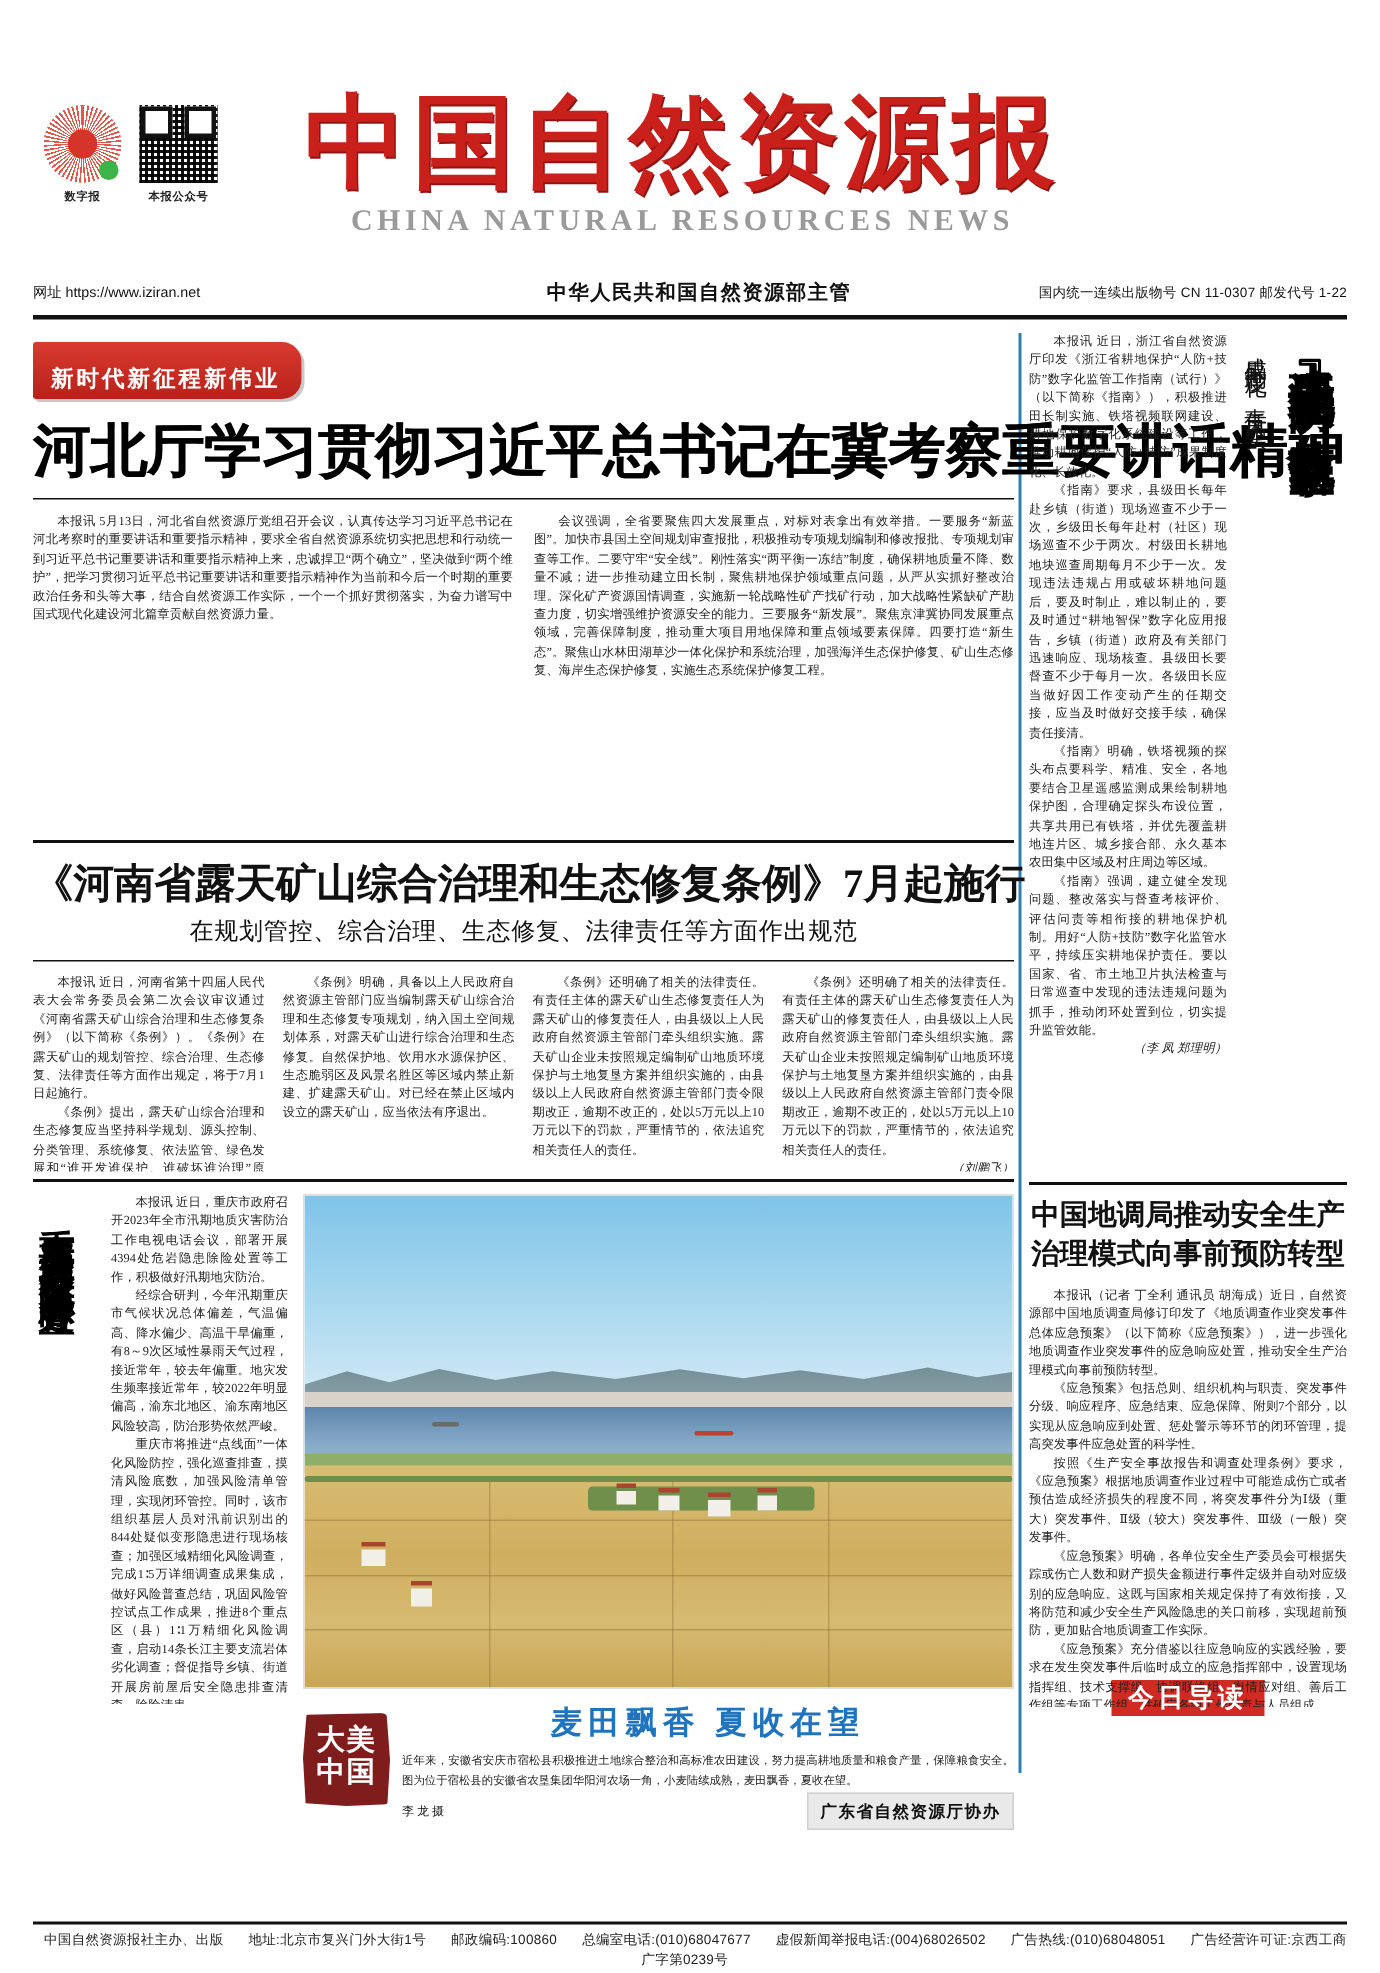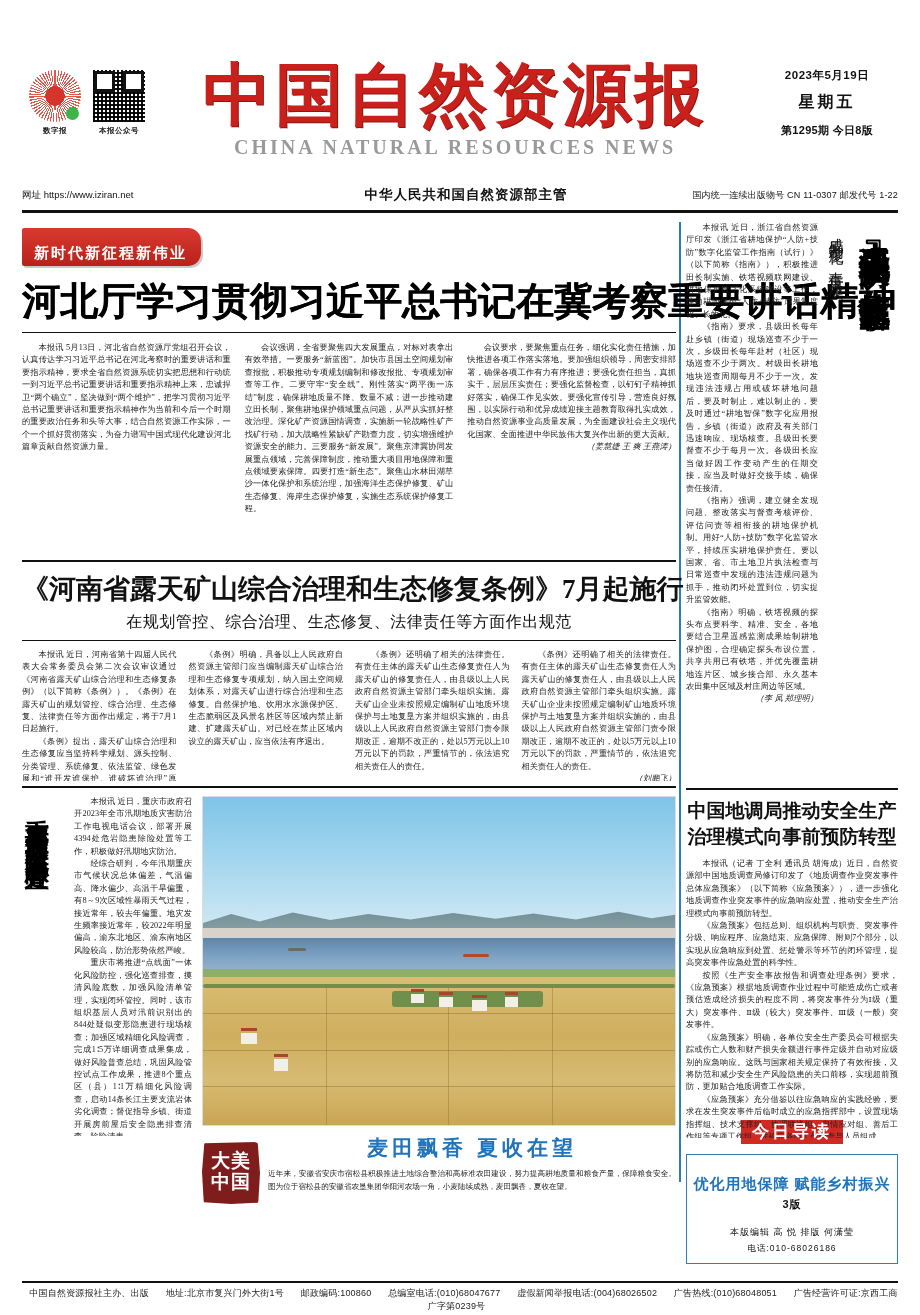--- a/index.html
+++ b/index.html
@@ -195,25 +195,20 @@
         <div class="qr"></div>
         <div class="logo-cap">本报公众号</div>
       </div>
     </div>
 
     <div class="title-wrap">
       <div class="paper-title">中国自然资源报</div>
       <div class="paper-title-en">CHINA  NATURAL  RESOURCES  NEWS</div>
     </div>
 
-    <div class="issue">
-      <div class="d1">2023年5月19日</div>
-      <div class="d2">星期五</div>
-      <div class="d3">第1295期  今日8版</div>
-    </div>
   </div>
 
   <div class="subbar">
     <div class="url">网址 https://www.iziran.net</div>
     <div class="ctr">中华人民共和国自然资源部主管</div>
     <div class="rgt">国内统一连续出版物号 CN 11-0307   邮发代号 1-22</div>
   </div>
   <div class="rule-thick"></div>
 
   <div class="vdivider" style="left:679px;height:960px;"></div>
@@ -224,24 +219,20 @@
       <div class="tag">新时代新征程新伟业</div>
       <div class="headline1">河北厅学习贯彻习近平总书记在冀考察重要讲话精神</div>
       <div class="rule-line"></div>
 
       <div class="cols3" style="height:212px;overflow:hidden;">
         <div class="col bodytext">
           <p>本报讯 5月13日，河北省自然资源厅党组召开会议，认真传达学习习近平总书记在河北考察时的重要讲话和重要指示精神，要求全省自然资源系统切实把思想和行动统一到习近平总书记重要讲话和重要指示精神上来，忠诚捍卫“两个确立”，坚决做到“两个维护”，把学习贯彻习近平总书记重要讲话和重要指示精神作为当前和今后一个时期的重要政治任务和头等大事，结合自然资源工作实际，一个一个抓好贯彻落实，为奋力谱写中国式现代化建设河北篇章贡献自然资源力量。</p>
         </div>
         <div class="col bodytext">
           <p>会议强调，全省要聚焦四大发展重点，对标对表拿出有效举措。一要服务“新蓝图”。加快市县国土空间规划审查报批，积极推动专项规划编制和修改报批、专项规划审查等工作。二要守牢“安全线”。刚性落实“两平衡一冻结”制度，确保耕地质量不降、数量不减；进一步推动建立田长制，聚焦耕地保护领域重点问题，从严从实抓好整改治理。深化矿产资源国情调查，实施新一轮战略性矿产找矿行动，加大战略性紧缺矿产勘查力度，切实增强维护资源安全的能力。三要服务“新发展”。聚焦京津冀协同发展重点领域，完善保障制度，推动重大项目用地保障和重点领域要素保障。四要打造“新生态”。聚焦山水林田湖草沙一体化保护和系统治理，加强海洋生态保护修复、矿山生态修复、海岸生态保护修复，实施生态系统保护修复工程。</p>
-        </div>
-        <div class="col bodytext">
-          <p>会议要求，要聚焦重点任务，细化实化责任措施，加快推进各项工作落实落地。要加强组织领导，周密安排部署，确保各项工作有力有序推进；要强化责任担当，真抓实干，层层压实责任；要强化监督检查，以钉钉子精神抓好落实，确保工作见实效。要强化宣传引导，营造良好氛围，以实际行动和优异成绩迎接主题教育取得扎实成效，推动自然资源事业高质量发展，为全面建设社会主义现代化国家、全面推进中华民族伟大复兴作出新的更大贡献。</p>
-          <p class="sig">（姜慧婕  王  爽  王燕涛）</p>
         </div>
       </div>
     </div>
 
     <div class="rule-line" style="margin-top:6px;height:2px;"></div>
 
     <div>
       <div class="headline2">《河南省露天矿山综合治理和生态修复条例》7月起施行</div>
       <div class="subhead2">在规划管控、综合治理、生态修复、法律责任等方面作出规范</div>
       <div class="rule-line" style="margin-top:6px;"></div>
@@ -311,69 +302,63 @@
           <div class="roof" style="left:8%;top:70.5%;width:16px;height:3px;"></div>
           <div class="house" style="left:15%;top:80%;width:14px;height:12px;"></div>
           <div class="roof" style="left:15%;top:78.4%;width:14px;height:3px;"></div>
         </div>
 
         <div style="position:relative;">
           <div class="stamp">大美中国</div>
           <div style="margin-left:66px;">
             <div class="photo-caption-title">麦田飘香  夏收在望</div>
             <div class="photo-caption-body">近年来，安徽省安庆市宿松县积极推进土地综合整治和高标准农田建设，努力提高耕地质量和粮食产量，保障粮食安全。图为位于宿松县的安徽省农垦集团华阳河农场一角，小麦陆续成熟，麦田飘香，夏收在望。</div>
+            <div style="display:flex;justify-content:space-between;align-items:center;margin-top:2px;">
+              <div style="font-family:'Liberation Serif',serif;font-size:8px;">李  龙  摄</div>
+              <div class="coorg">广东省自然资源厅协办</div>
+            </div>
           </div>
         </div>
       </div>
     </div>
   </div>
 
   <div class="right-zone">
 
     <div style="display:flex;flex-direction:row-reverse;gap:6px;height:560px;overflow:hidden;">
       <div style="flex:none;width:42px;">
         <div class="vhead-big">浙江强化耕地保护『人防+技防』数字化监管</div>
       </div>
       <div style="flex:none;width:26px;padding-top:4px;">
         <div class="vhead-small">成果制度化  责任再压实</div>
       </div>
       <div style="flex:1;overflow:hidden;" class="bodytext">
         <p>本报讯 近日，浙江省自然资源厅印发《浙江省耕地保护“人防+技防”数字化监管工作指南（试行）》（以下简称《指南》），积极推进田长制实施、铁塔视频联网建设、耕地保护数字化系统建设等工作，推动耕地保护“人防+技防”成果制度化、长效化。</p>
         <p>《指南》要求，县级田长每年赴乡镇（街道）现场巡查不少于一次，乡级田长每年赴村（社区）现场巡查不少于两次。村级田长耕地地块巡查周期每月不少于一次。发现违法违规占用或破坏耕地问题后，要及时制止，难以制止的，要及时通过“耕地智保”数字化应用报告，乡镇（街道）政府及有关部门迅速响应、现场核查。县级田长要督查不少于每月一次。各级田长应当做好因工作变动产生的任期交接，应当及时做好交接手续，确保责任接清。</p>
+        <p>《指南》明确，铁塔视频的探头布点要科学、精准、安全，各地要结合卫星遥感监测成果绘制耕地保护图，合理确定探头布设位置，共享共用已有铁塔，并优先覆盖耕地连片区、城乡接合部、永久基本农田集中区域及村庄周边等区域。</p>
         <p>《指南》强调，建立健全发现问题、整改落实与督查考核评价、评估问责等相衔接的耕地保护机制。用好“人防+技防”数字化监管水平，持续压实耕地保护责任。要以国家、省、市土地卫片执法检查与日常巡查中发现的违法违规问题为抓手，推动闭环处置到位，切实提升监管效能。</p>
-        <p>《指南》明确，铁塔视频的探头布点要科学、精准、安全，各地要结合卫星遥感监测成果绘制耕地保护图，合理确定探头布设位置，共享共用已有铁塔，并优先覆盖耕地连片区、城乡接合部、永久基本农田集中区域及村庄周边等区域。</p>
         <p class="sig">（李 凤  郑理明）</p>
       </div>
     </div>
 
     <div class="rule-line" style="margin-top:6px;height:2px;"></div>
 
     <div>
       <div class="headline3">中国地调局推动安全生产治理模式向事前预防转型</div>
       <div class="bodytext" style="margin-top:8px;height:280px;overflow:hidden;">
         <p>本报讯（记者 丁全利 通讯员 胡海成）近日，自然资源部中国地质调查局修订印发了《地质调查作业突发事件总体应急预案》（以下简称《应急预案》），进一步强化地质调查作业突发事件的应急响应处置，推动安全生产治理模式向事前预防转型。</p>
         <p>《应急预案》包括总则、组织机构与职责、突发事件分级、响应程序、应急结束、应急保障、附则7个部分，以实现从应急响应到处置、惩处警示等环节的闭环管理，提高突发事件应急处置的科学性。</p>
         <p>按照《生产安全事故报告和调查处理条例》要求，《应急预案》根据地质调查作业过程中可能造成伤亡或者预估造成经济损失的程度不同，将突发事件分为Ⅰ级（重大）突发事件、Ⅱ级（较大）突发事件、Ⅲ级（一般）突发事件。</p>
         <p>《应急预案》明确，各单位安全生产委员会可根据失踪或伤亡人数和财产损失金额进行事件定级并自动对应级别的应急响应。这既与国家相关规定保持了有效衔接，又将防范和减少安全生产风险隐患的关口前移，实现超前预防，更加贴合地质调查工作实际。</p>
         <p>《应急预案》充分借鉴以往应急响应的实践经验，要求在发生突发事件后临时成立的应急指挥部中，设置现场指挥组、技术支撑组、协调联络组、舆情应对组、善后工作组等专项工作组，并确定各组工作职责与人员组成。</p>
       </div>
     </div>
 
     <div style="margin-top:2px;">
       <div class="guide-tag">今日导读</div>
-      <div class="guide-box">
-        <div class="guide-line">
-          <span>优化用地保障  赋能乡村振兴</span>
-          <span class="pg">3版</span>
-        </div>
-        <div class="editors">
-          <div>本版编辑 高  悦   排版 何潇莹</div>
-          <div class="ph">电话:010-68026186</div>
-        </div>
-      </div>
     </div>
   </div>
 
   <div class="footer-rule"></div>
   <div class="footer">
     <span>中国自然资源报社主办、出版</span>
     <span>地址:北京市复兴门外大街1号</span>
     <span>邮政编码:100860</span>
     <span>总编室电话:(010)68047677</span>
     <span>虚假新闻举报电话:(004)68026502</span>

